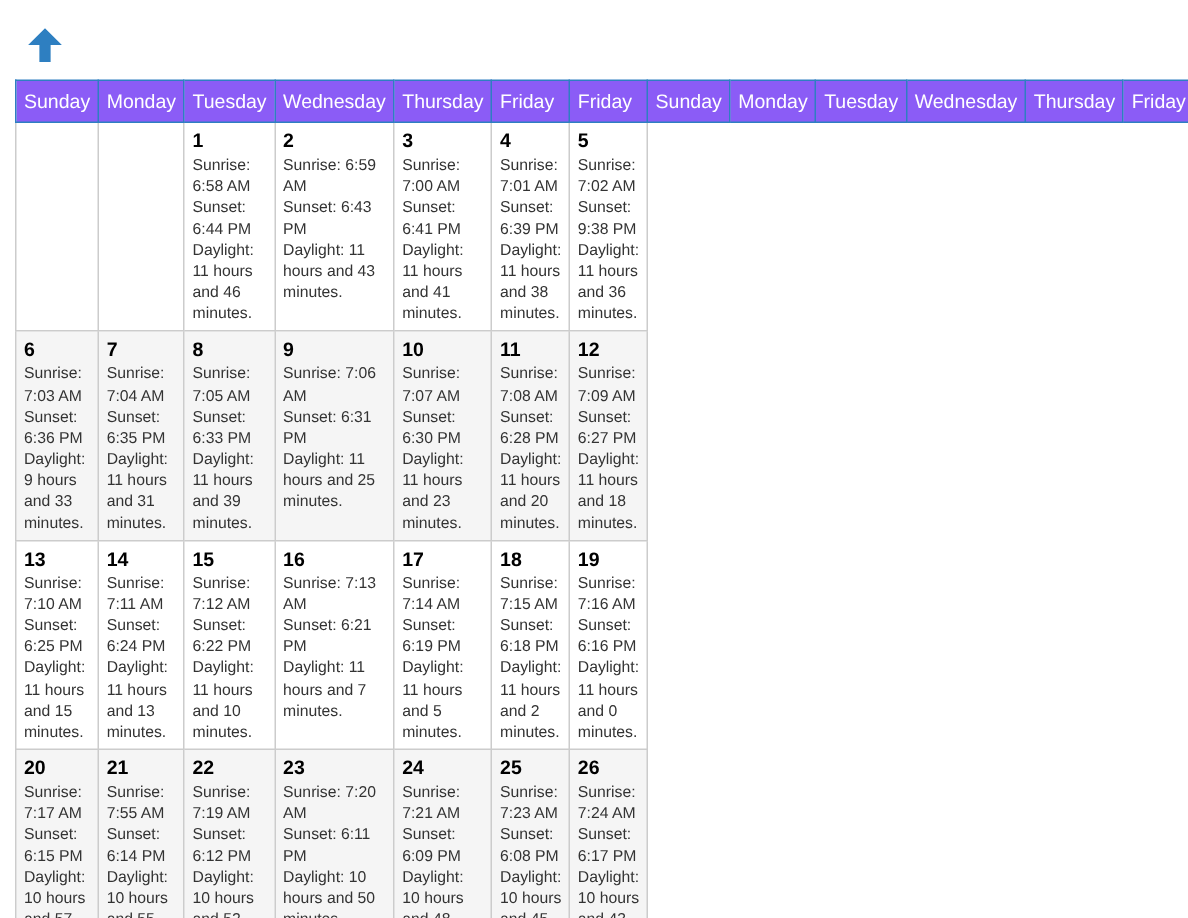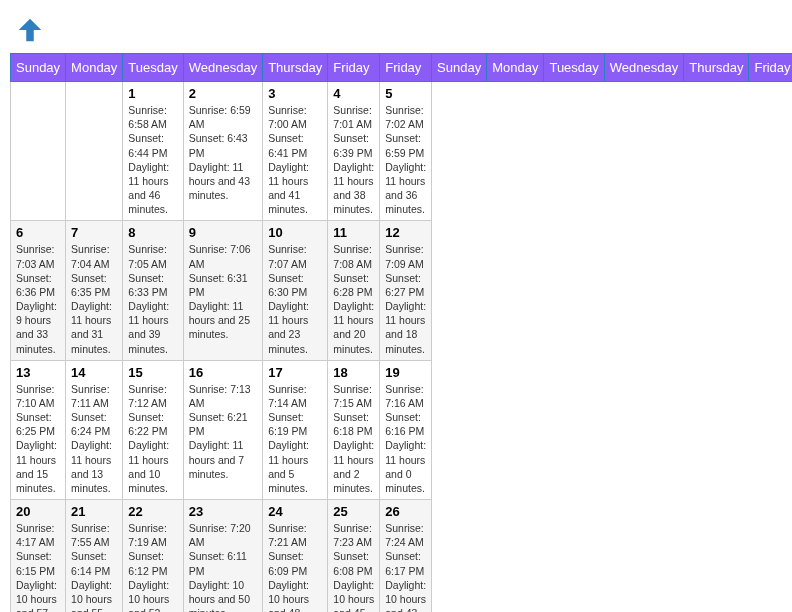--- a/index.html
+++ b/index.html
@@ -157,21 +157,21 @@
         <div class="day-info">
           <span>Sunrise: 7:01 AM</span><br>
           <span>Sunset: 6:39 PM</span><br>
           <span>Daylight: 11 hours and 38 minutes.</span>
         </div>
         </td>
         <td>
           <span class="day-number">5</span>
         <div class="day-info">
           <span>Sunrise: 7:02 AM</span><br>
-          <span>Sunset: 6:59 PM</span><br>
+          <span>Sunset: 9:38 PM</span><br>
           <span>Daylight: 11 hours and 36 minutes.</span>
         </div>
         </td>
       </tr>
       <tr>
         <td>
           <span class="day-number">6</span>
         <div class="day-info">
           <span>Sunrise: 7:03 AM</span><br>
           <span>Sunset: 6:36 PM</span><br>
@@ -282,21 +282,21 @@
           <span>Sunrise: 7:16 AM</span><br>
           <span>Sunset: 6:16 PM</span><br>
           <span>Daylight: 11 hours and 0 minutes.</span>
         </div>
         </td>
       </tr>
       <tr>
         <td>
           <span class="day-number">20</span>
         <div class="day-info">
-          <span>Sunrise: 4:17 AM</span><br>
+          <span>Sunrise: 7:17 AM</span><br>
           <span>Sunset: 6:15 PM</span><br>
           <span>Daylight: 10 hours and 57 minutes.</span>
         </div>
         </td>
         <td>
           <span class="day-number">21</span>
         <div class="day-info">
           <span>Sunrise: 7:55 AM</span><br>
           <span>Sunset: 6:14 PM</span><br>
           <span>Daylight: 10 hours and 55 minutes.</span>

